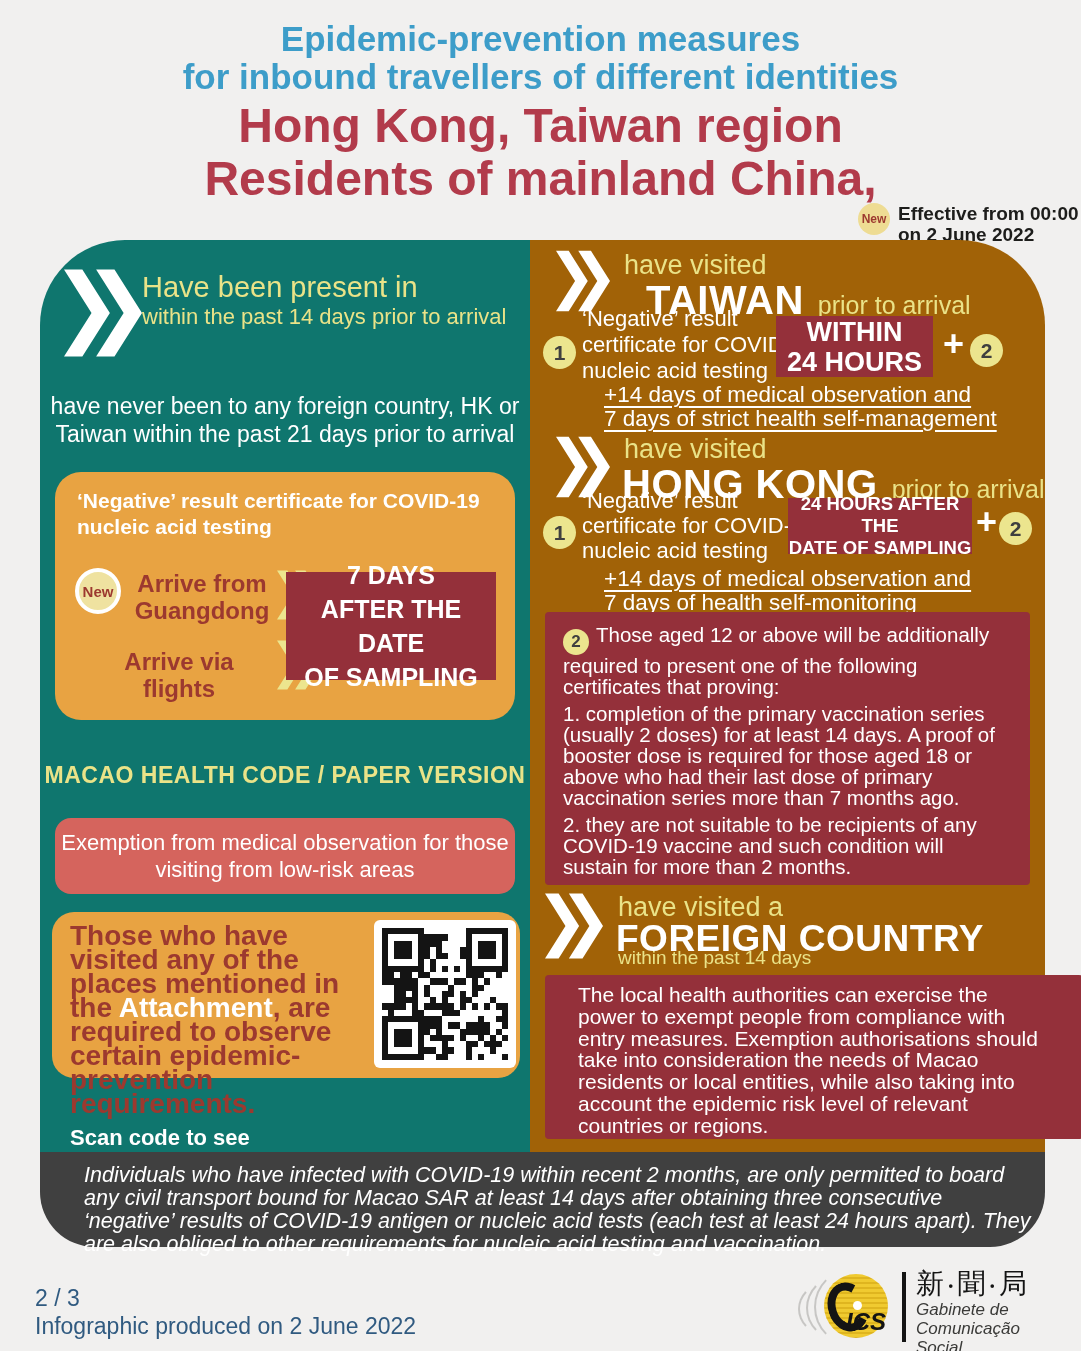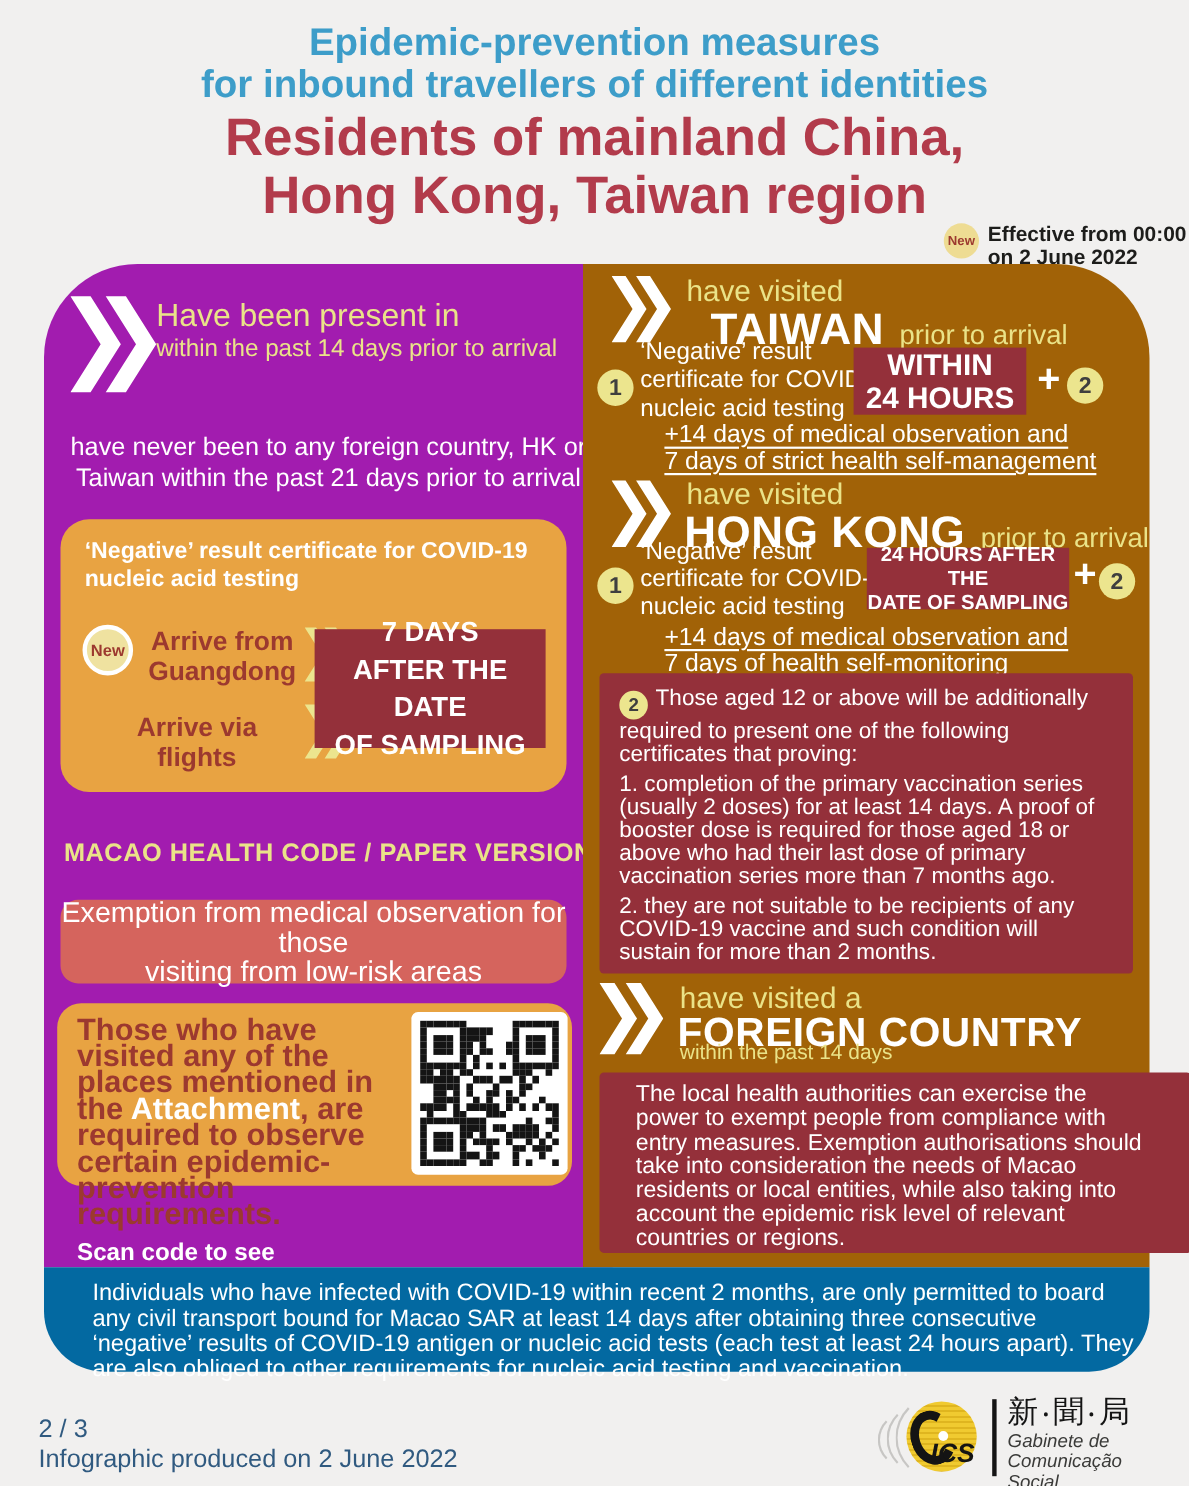--- a/index.html
+++ b/index.html
@@ -7,23 +7,23 @@
   .pl{white-space:pre-line;}
 
   
   .title1{position:absolute;top:20px;left:0;width:100%;text-align:center;color:#3d9dc9;font-weight:bold;font-size:35px;line-height:38px;}
   .subtitle{position:absolute;top:99px;left:0;width:100%;text-align:center;color:#b23b4b;font-weight:bold;font-size:48px;line-height:53px;}
   .effective{position:absolute;left:858px;top:203px;display:flex;align-items:flex-start;gap:8px;}
   .new-circle{width:32px;height:32px;border-radius:50%;background:#eedc93;color:#9c392f;font-weight:bold;font-size:12px;display:flex;align-items:center;justify-content:center;flex:0 0 auto;}
   .effective .txt{color:#1d1d1b;font-weight:bold;font-size:19px;line-height:21px;}
 
   
-  .panel-left{position:absolute;left:40px;top:240px;width:490px;height:912px;background:#a21caf;border-radius:85px 0 0 0;padding-left:27px;}
+  .panel-left{position:absolute;left:40px;top:240px;width:490px;height:912px;background:#0f766e;border-radius:85px 0 0 0;}
   .panel-right{position:absolute;left:530px;top:240px;width:515px;height:912px;background:#a16207;border-radius:0 85px 0 0;}
-  .band{position:absolute;left:40px;top:1152px;width:1005px;height:95px;background:#0369a1;border-radius:0 0 55px 55px;}
+  .band{position:absolute;left:40px;top:1152px;width:1005px;height:95px;background:#404040;border-radius:0 0 55px 55px;font-style:italic;}
   .band .txt{padding:12px 30px 0 44px;color:#fff;font-size:21.5px;line-height:23px;width:950px;}
 
   .chev{display:block;}
   .chev polygon{fill:#fff;}
   .chev.pale polygon{fill:#ece58e;}
 
   
   .lp-chev{position:absolute;left:24px;top:28px;}
   .lp-head{position:absolute;left:102px;top:30px;}
   .lp-head .pre{font-size:29px;line-height:34px;color:#eae388;}
@@ -34,21 +34,21 @@
   .orange-box{position:absolute;left:15px;top:232px;width:460px;height:248px;background:#e8a342;border-radius:26px;}
   .ob-title{position:absolute;left:22px;top:16px;width:416px;color:#fff;font-weight:bold;font-size:21px;line-height:26px;}
   .ob-new{position:absolute;left:20px;top:96px;width:46px;height:46px;border-radius:50%;background:#efe2a0;border:4px solid #fff;color:#9c392f;font-weight:bold;font-size:15px;display:flex;align-items:center;justify-content:center;box-sizing:border-box;}
   .ob-row1-label{position:absolute;left:72px;top:98px;width:150px;text-align:center;color:#9c392f;font-weight:bold;font-size:24px;line-height:27px;}
   .ob-row2-label{position:absolute;left:30px;top:176px;width:188px;text-align:center;color:#9c392f;font-weight:bold;font-size:24px;line-height:27px;}
   .ob-chev1{position:absolute;left:222px;top:98px;}
   .ob-chev2{position:absolute;left:222px;top:168px;}
   .ob-result{position:absolute;left:231px;top:100px;width:210px;height:108px;background:#94303a;color:#fff;font-weight:bold;font-size:25px;line-height:34px;display:flex;align-items:center;justify-content:center;text-align:center;}
 
   .lp-healthcode{position:absolute;left:0;top:522px;width:100%;text-align:center;color:#eae388;font-weight:bold;font-size:23px;letter-spacing:.5px;}
-  .lp-exempt{position:absolute;left:15px;top:578px;width:460px;height:76px;background:#d5645d;border-radius:16px;display:flex;align-items:center;justify-content:center;text-align:center;color:#fff;font-size:26px;line-height:27px;}
+  .lp-exempt{position:absolute;left:15px;top:578px;width:460px;height:76px;background:#d5645d;border-radius:16px;display:flex;align-items:center;justify-content:center;text-align:center;color:#fff;font-size:22px;line-height:27px;}
 
   .attach-box{position:absolute;left:12px;top:672px;width:468px;height:166px;background:#e8a342;border-radius:22px;}
   .at-text{position:absolute;left:18px;top:12px;width:300px;}
   .at-p1{color:#9c392f;font-weight:bold;font-size:28px;line-height:24px;}
   .at-p1 .hl{color:#fff;}
   .at-scan{margin-top:9px;color:#fff;font-weight:bold;font-size:22px;line-height:25px;}
   .play-tri{display:inline-block;width:0;height:0;border:11px solid transparent;border-left:17px solid #fff;margin-left:8px;vertical-align:-5px;}
   .at-upd{color:#ed4b2f;font-weight:bold;font-size:22px;line-height:25px;}
   .qr-wrap{position:absolute;left:322px;top:8px;width:142px;height:148px;background:#fff;border-radius:6px;display:flex;align-items:center;justify-content:center;}
   #qr{display:grid;grid-template-columns:repeat(21,1fr);grid-template-rows:repeat(21,1fr);width:126px;height:132px;}
@@ -93,22 +93,22 @@
 </head>
 <body>
 
 <div class="canvas">
 
   <div class="title1">
     <div>Epidemic-prevention measures</div>
     <div>for inbound travellers of different identities</div>
   </div>
   <div class="subtitle">
+    <div>Hong Kong, Taiwan region</div>
     <div>Residents of mainland China,</div>
-    <div>Hong Kong, Taiwan region</div>
   </div>
   <div class="effective">
     <div class="new-circle">New</div>
     <div class="txt pl">Effective from 00:00
 on 2 June 2022</div>
   </div>
 
   <div class="panel-left">
     <svg class="chev lp-chev" width="78" height="90" viewBox="0 0 68 76">
       <polygon points="0,0 16,0 40,38 16,76 0,76 24,38"></polygon>

